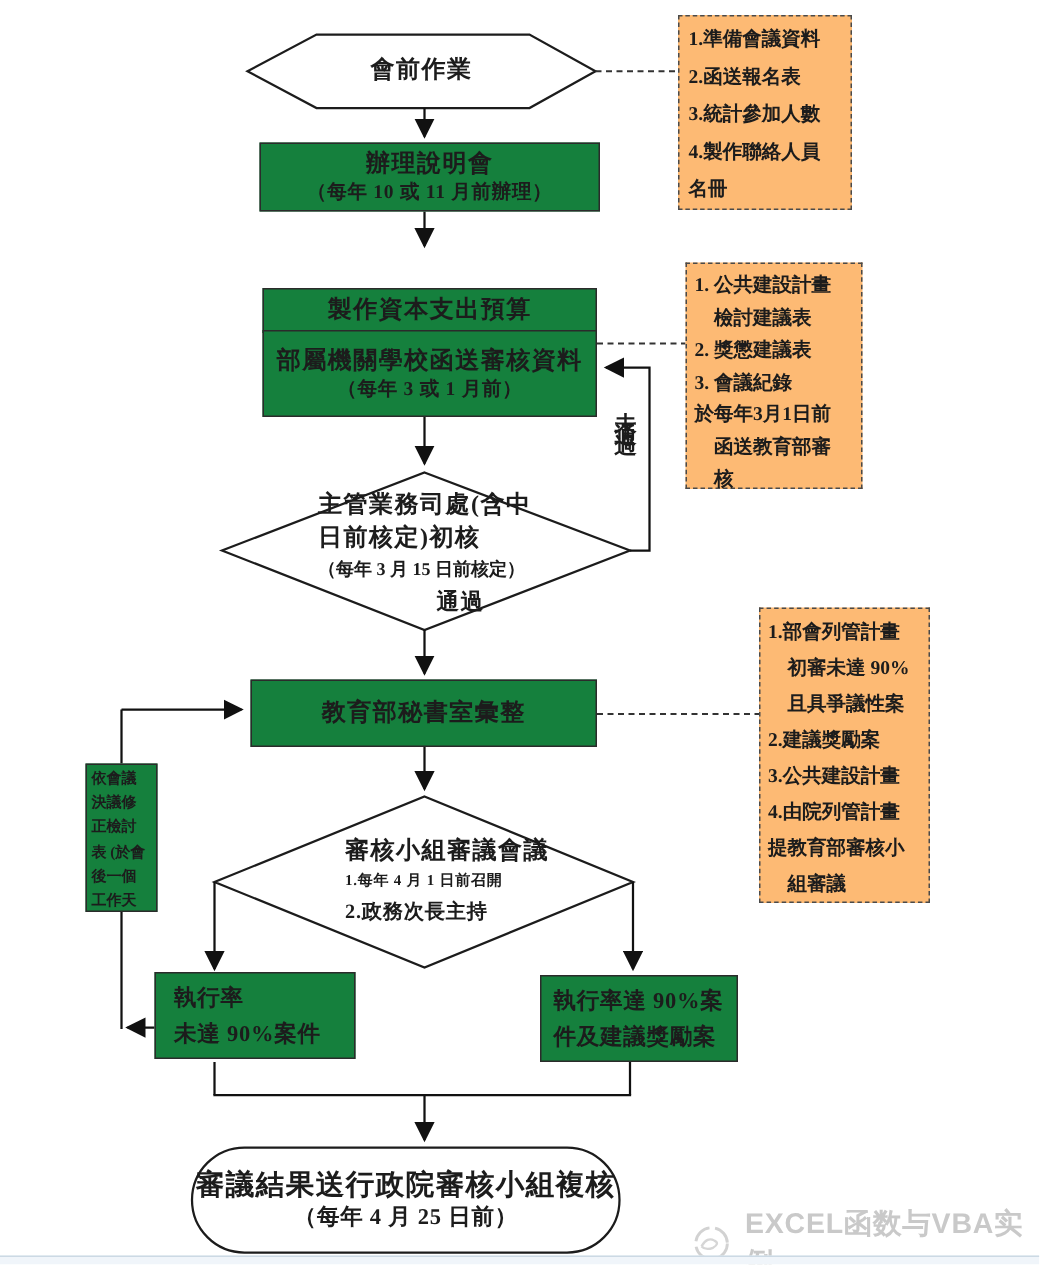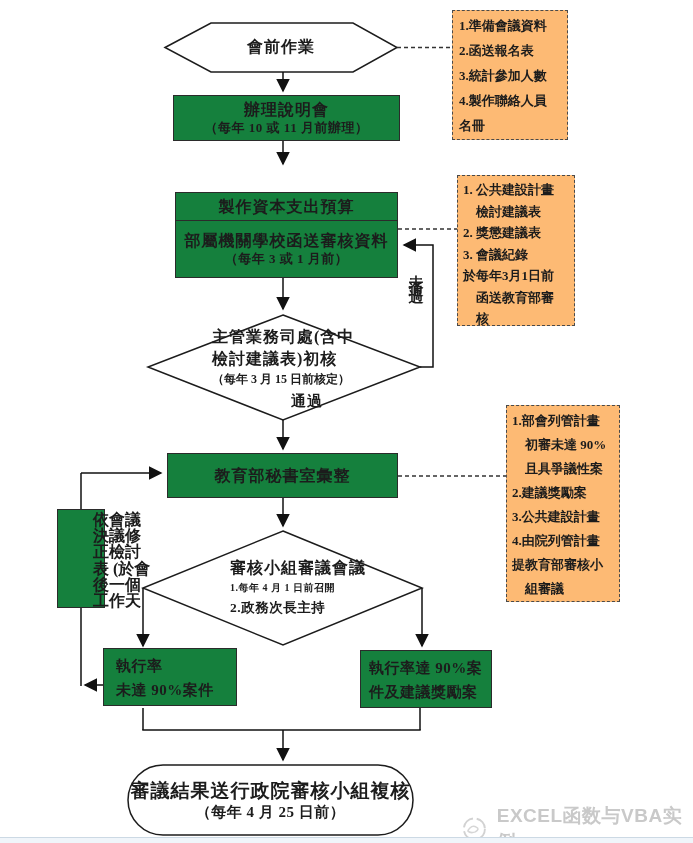--- a/index.html
+++ b/index.html
@@ -14,21 +14,21 @@
   .dashedbox { border:1.5px dashed #4a4a4a; background:#fdba74; }
   .center { display:flex; flex-direction:column; align-items:center; justify-content:center; text-align:center; }
   .ln { white-space:pre; line-height:1.25; }
   .b16 { font-weight:700; font-size:16px; letter-spacing:1px; }
   .b15 { font-weight:700; font-size:15px; letter-spacing:0.5px; }
   .s13 { font-weight:600; font-size:13px; letter-spacing:0.5px; }
   .s12 { font-weight:600; font-size:12px; letter-spacing:0; }
   .note { font-weight:600; font-size:13px; line-height:25px; white-space:pre; }
   #anno-docs .note { line-height:21.5px; }
   #anno-cases .note { line-height:24px; }
-  #revise-note .note { line-height:16.2px; font-size:16px;margin-left:32px; }
+  #revise-note .note { line-height:16.2px; font-size:10px; }
   #diamond1-text, #diamond2-text { text-align:left;margin-left:16px; }
   #label-notpassed {
     writing-mode:vertical-rl; letter-spacing:7px; font-weight:700; font-size:15px;
   }
   #label-passed { font-weight:700; font-size:15px; letter-spacing:1px; }
   #watermark {
     display:flex; align-items:center; gap:8px;
     color:#c9c9c9; font-family:"Liberation Sans","DejaVu Sans",sans-serif;
     font-weight:700; font-size:19px; letter-spacing:0.5px;
     text-shadow:1px 1px 0 #ffffff;
@@ -94,21 +94,21 @@
     <div class="ln b16">製作資本支出預算</div>
   </div>
 
   <div class="abs box center" style="left:175px; top:220px; width:223px; height:58px;">
     <div class="ln b16">部屬機關學校函送審核資料</div>
     <div class="ln s13">（每年 3 或 1 月前）</div>
   </div>
 
   <div id="diamond1-text" class="abs" style="left:196px; top:326px; width:200px;">
     <div class="ln b16" style="line-height:22px;">主管業務司處(含中</div>
-    <div class="ln b16" style="line-height:22px;">檢討建議表)初核</div>
+    <div class="ln b16" style="line-height:22px;">日前核定)初核</div>
     <div class="ln s12" style="line-height:18px;">（每年 3 月 15 日前核定）</div>
   </div>
 
   <div id="label-notpassed" class="abs" style="left:406px; top:263px; height:80px;">未通過</div>
   <div id="label-passed" class="abs" style="left:291px; top:392px;">通過</div>
 
   <div class="abs box center" style="left:167px; top:453px; width:231px; height:45px;">
     <div class="ln b16">教育部秘書室彙整</div>
   </div>
 

